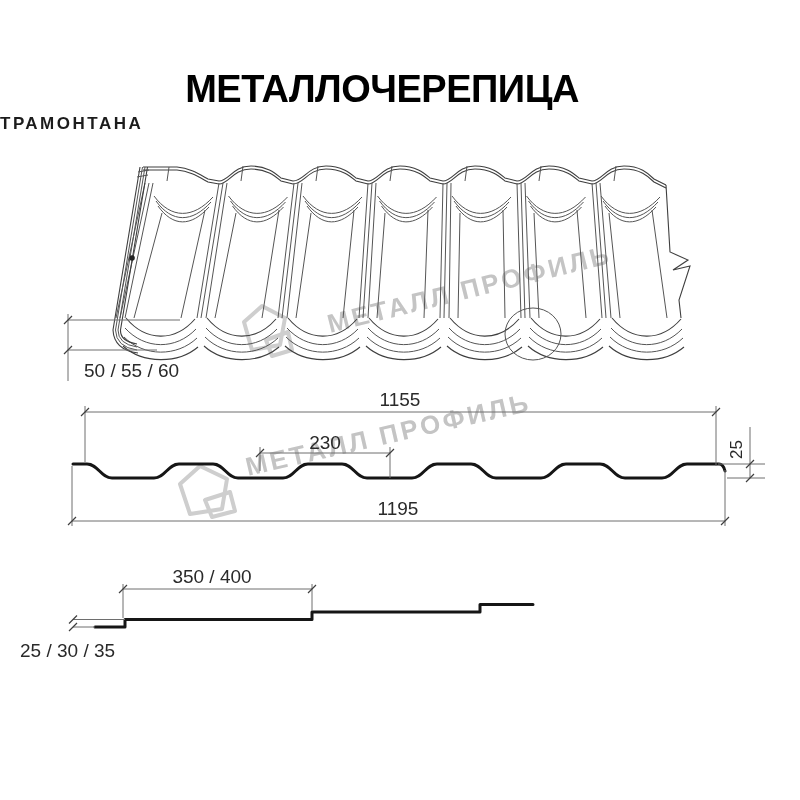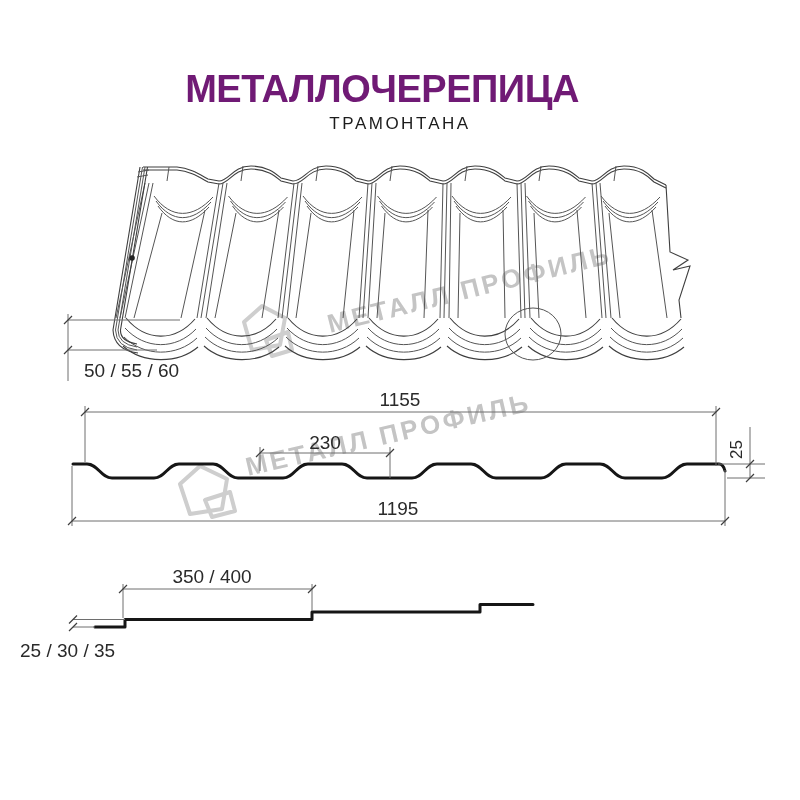--- a/index.html
+++ b/index.html
@@ -2,25 +2,25 @@
 <html><head>
 <meta charset="utf-8">
 <style>
   html,body{margin:0;padding:0;}
   body{
     width:800px;height:800px;background:#ffffff;position:relative;overflow:hidden;
     font-family:"Liberation Sans","DejaVu Sans",sans-serif;
   }
   .title{
     position:absolute;top:68px;left:0;width:764px;text-align:center;
-    font-size:38px;font-weight:700;letter-spacing:-0.5px;color:#701a75;
+    font-size:38px;font-weight:700;letter-spacing:-0.5px;color:#000000;
   }
   .subtitle{
-    position:absolute;top:114px;left:0;width:800px;text-align:center;
-    font-size:17px;font-weight:400;letter-spacing:2.5px;color:#1c1c1c;
+    position:absolute;top:114px;left:0;width:800px;
+    font-size:17px;font-weight:700;letter-spacing:2.5px;color:#1c1c1c;
   }
   svg{position:absolute;left:0;top:150px;}
   .ln{stroke:#555555;stroke-width:1;fill:none;}
   .lnD{stroke:#3f3f3f;stroke-width:1.1;fill:none;}
   .dim{stroke:#6e6e6e;stroke-width:1;fill:none;}
   .tick{stroke:#3f3f3f;stroke-width:1.2;fill:none;}
   .thick{stroke:#161616;stroke-width:3;fill:none;stroke-linejoin:round;stroke-linecap:round;}
   .dimtxt{font-size:19px;fill:#2a2a2a;}
   .dimtxt-s{font-size:17px;fill:#2a2a2a;}
   .wm{font-size:26px;font-weight:700;letter-spacing:3px;fill:#c4c4c4;}

